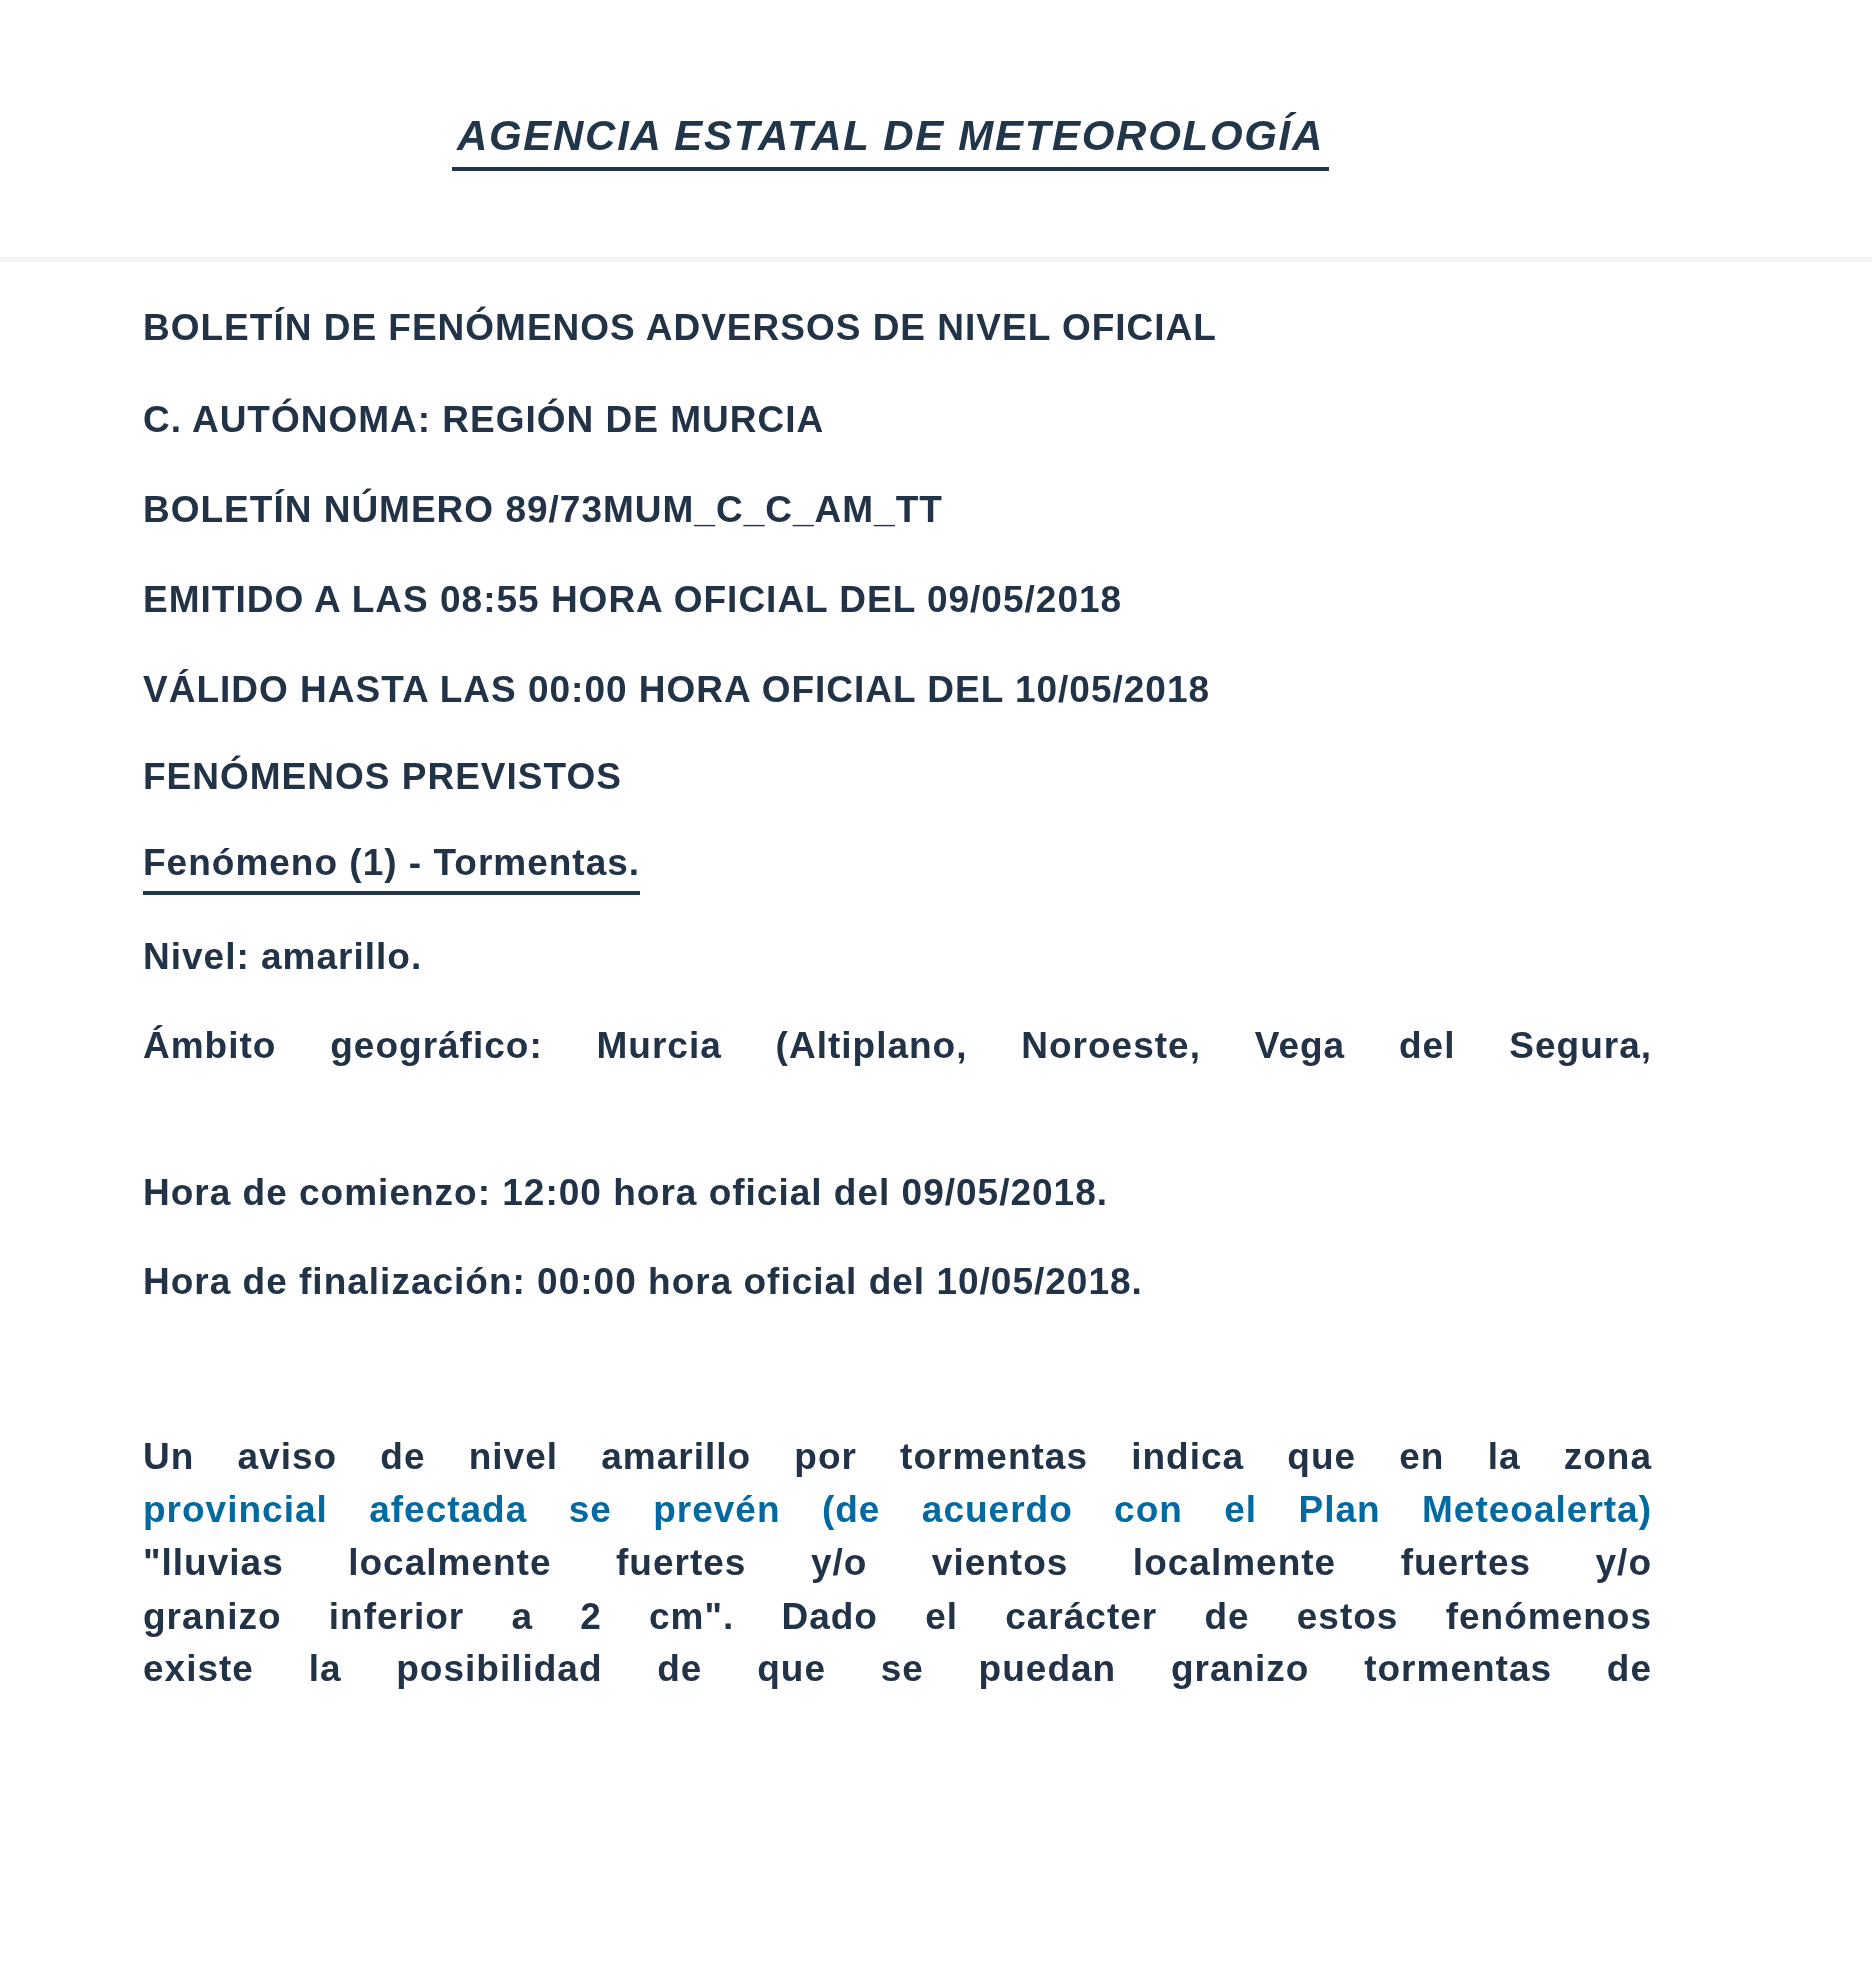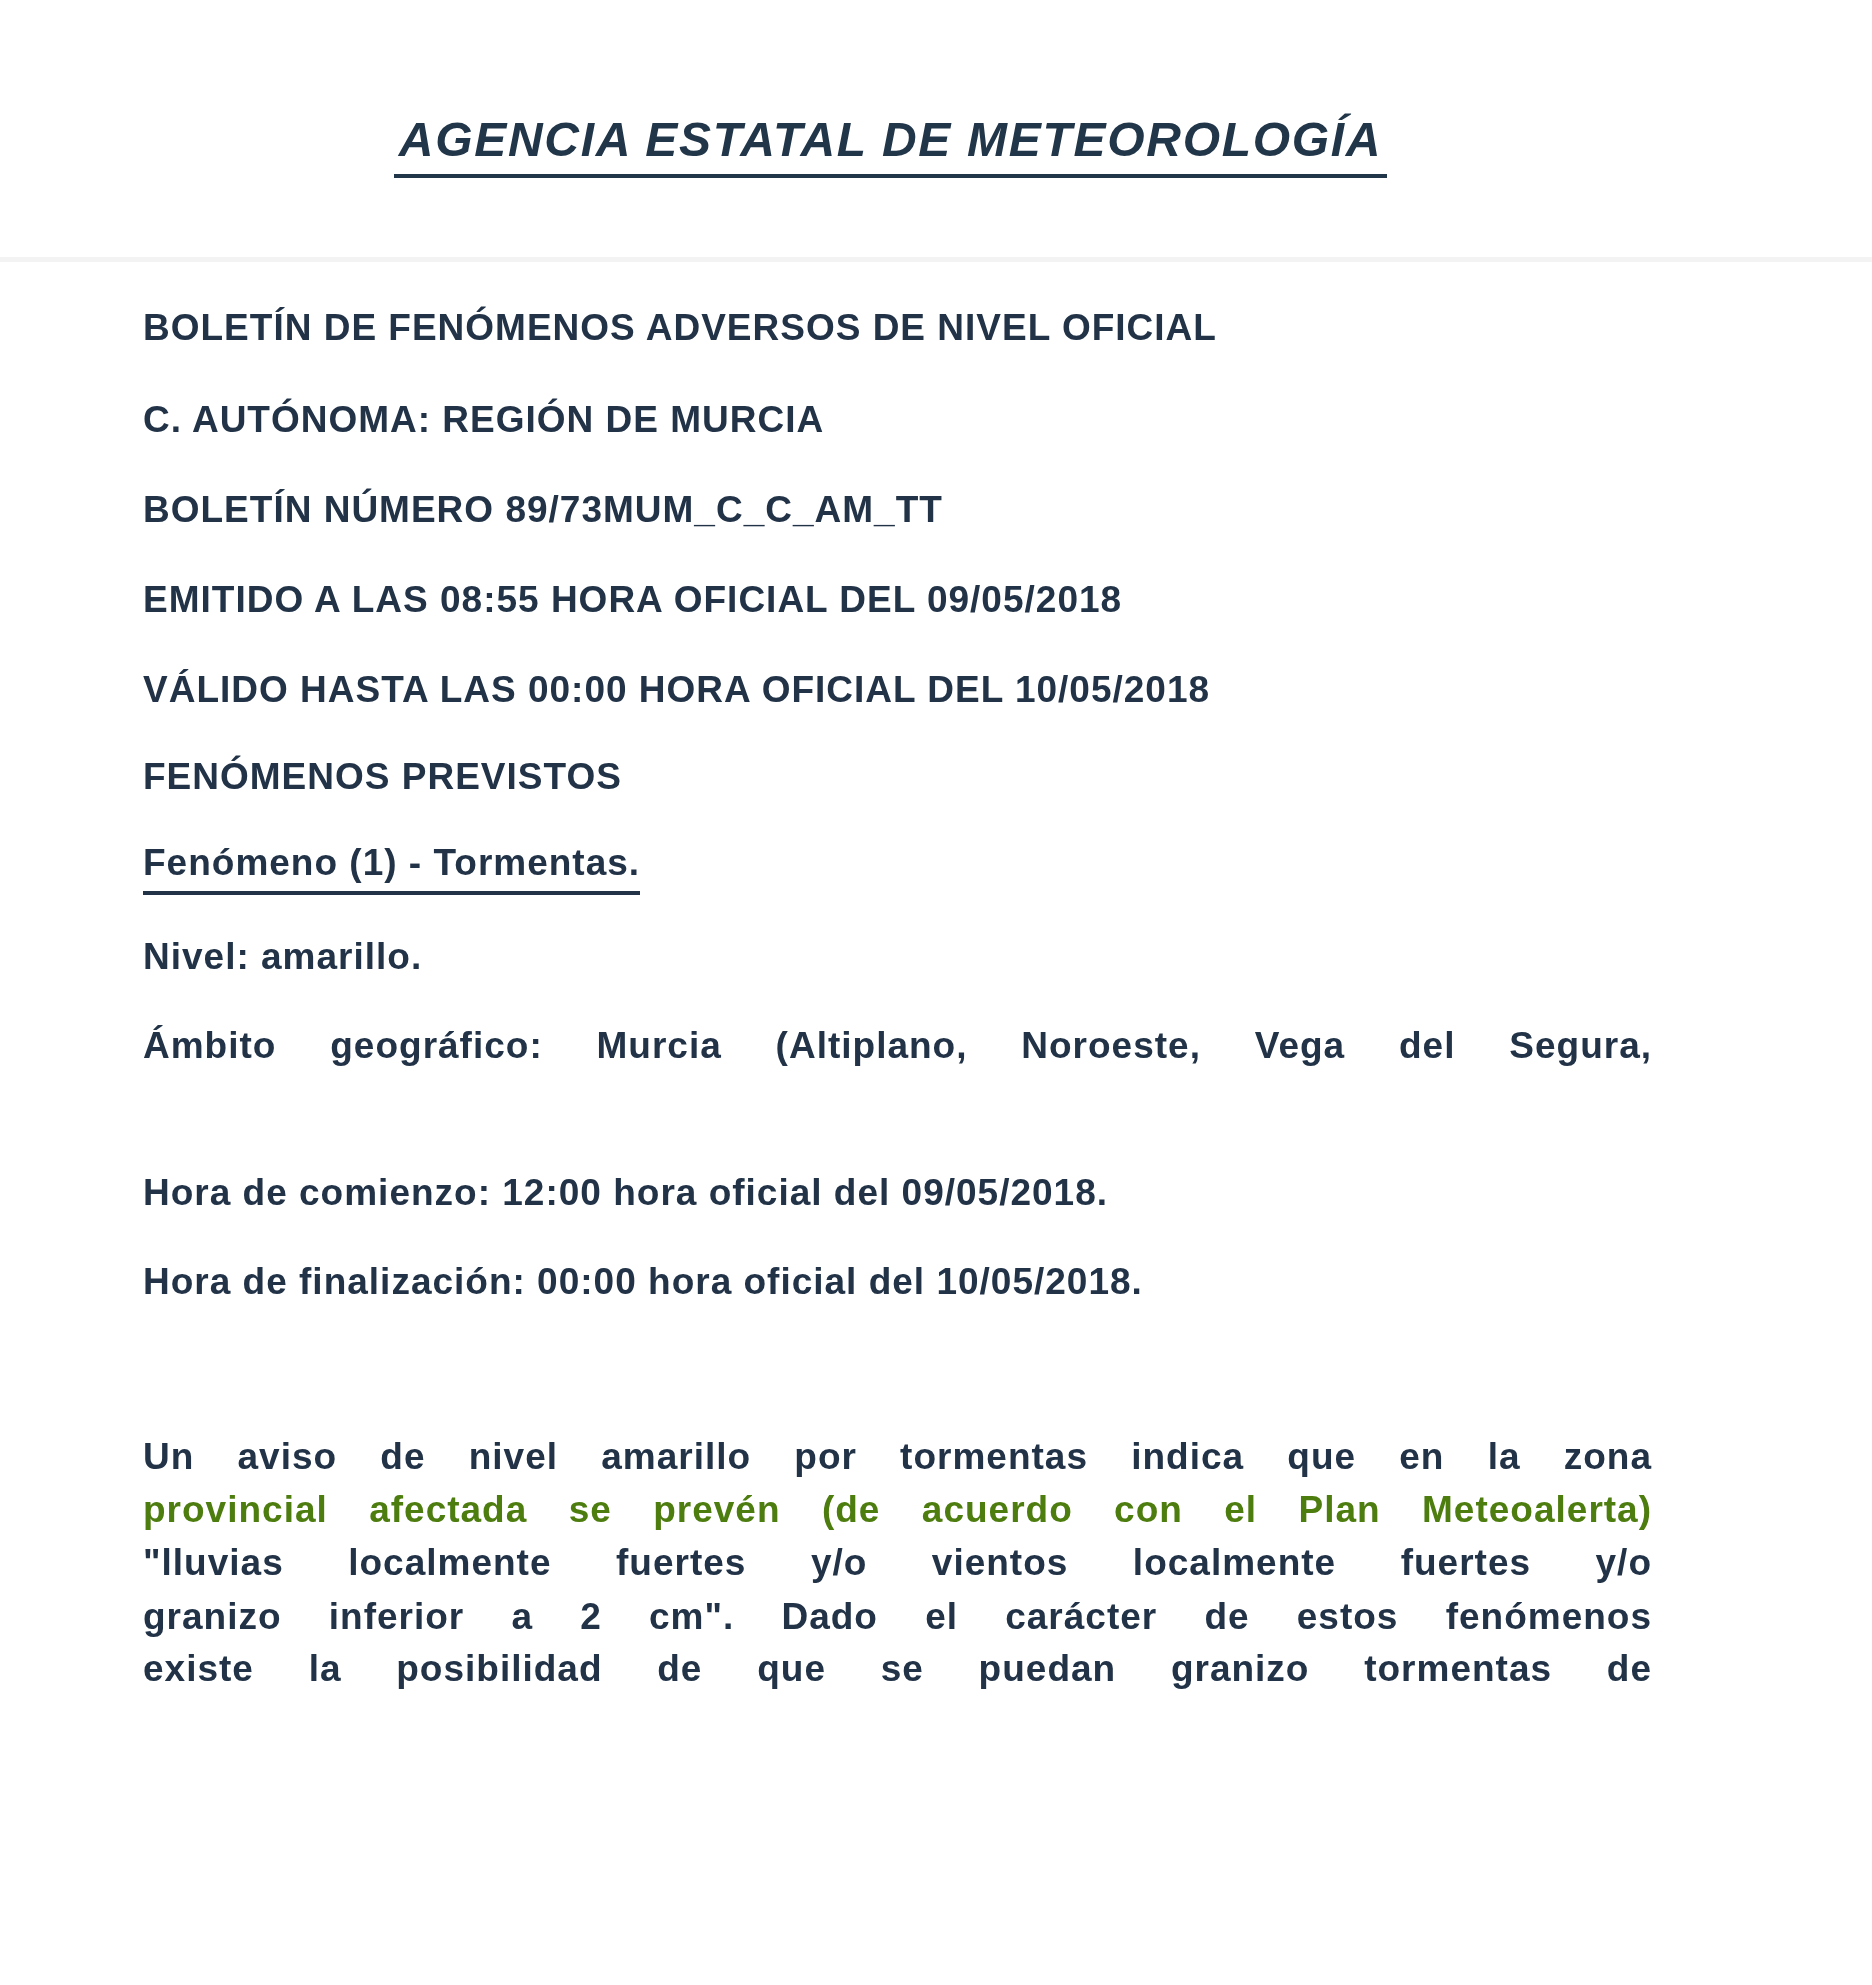--- a/index.html
+++ b/index.html
@@ -23,21 +23,21 @@
   }
   .doc-title-wrap {
     position: absolute;
     top: 112px;
     left: 0;
     width: 1781px;
     text-align: center;
   }
   .doc-title {
     display: inline-block;
-    font-size: 48px;
+    font-size: 42px;
     font-style: italic;
     font-weight: bold;
     letter-spacing: 1.7px;
     color: #22364a;
     border-bottom: 4.3px solid #22364a;
     padding: 0 5.2px 7px 5.2px;
     white-space: nowrap;
   }
   .scan-band {
     position: absolute;
@@ -61,21 +61,21 @@
     white-space: normal;
     text-align: justify;
     text-align-last: justify;
   }
   .underlined {
     display: inline-block;
     border-bottom: 4.3px solid #223348;
     padding-bottom: 6px;
   }
   .maroon {
-    color: #4d7c0f;
+    color: #0369a1;
   }
 </style>
 </head>
 <body>
 
 <div class="page">
 
   <div class="doc-title-wrap">
     <span class="doc-title">AGENCIA ESTATAL DE METEOROLOGÍA</span>
   </div>

